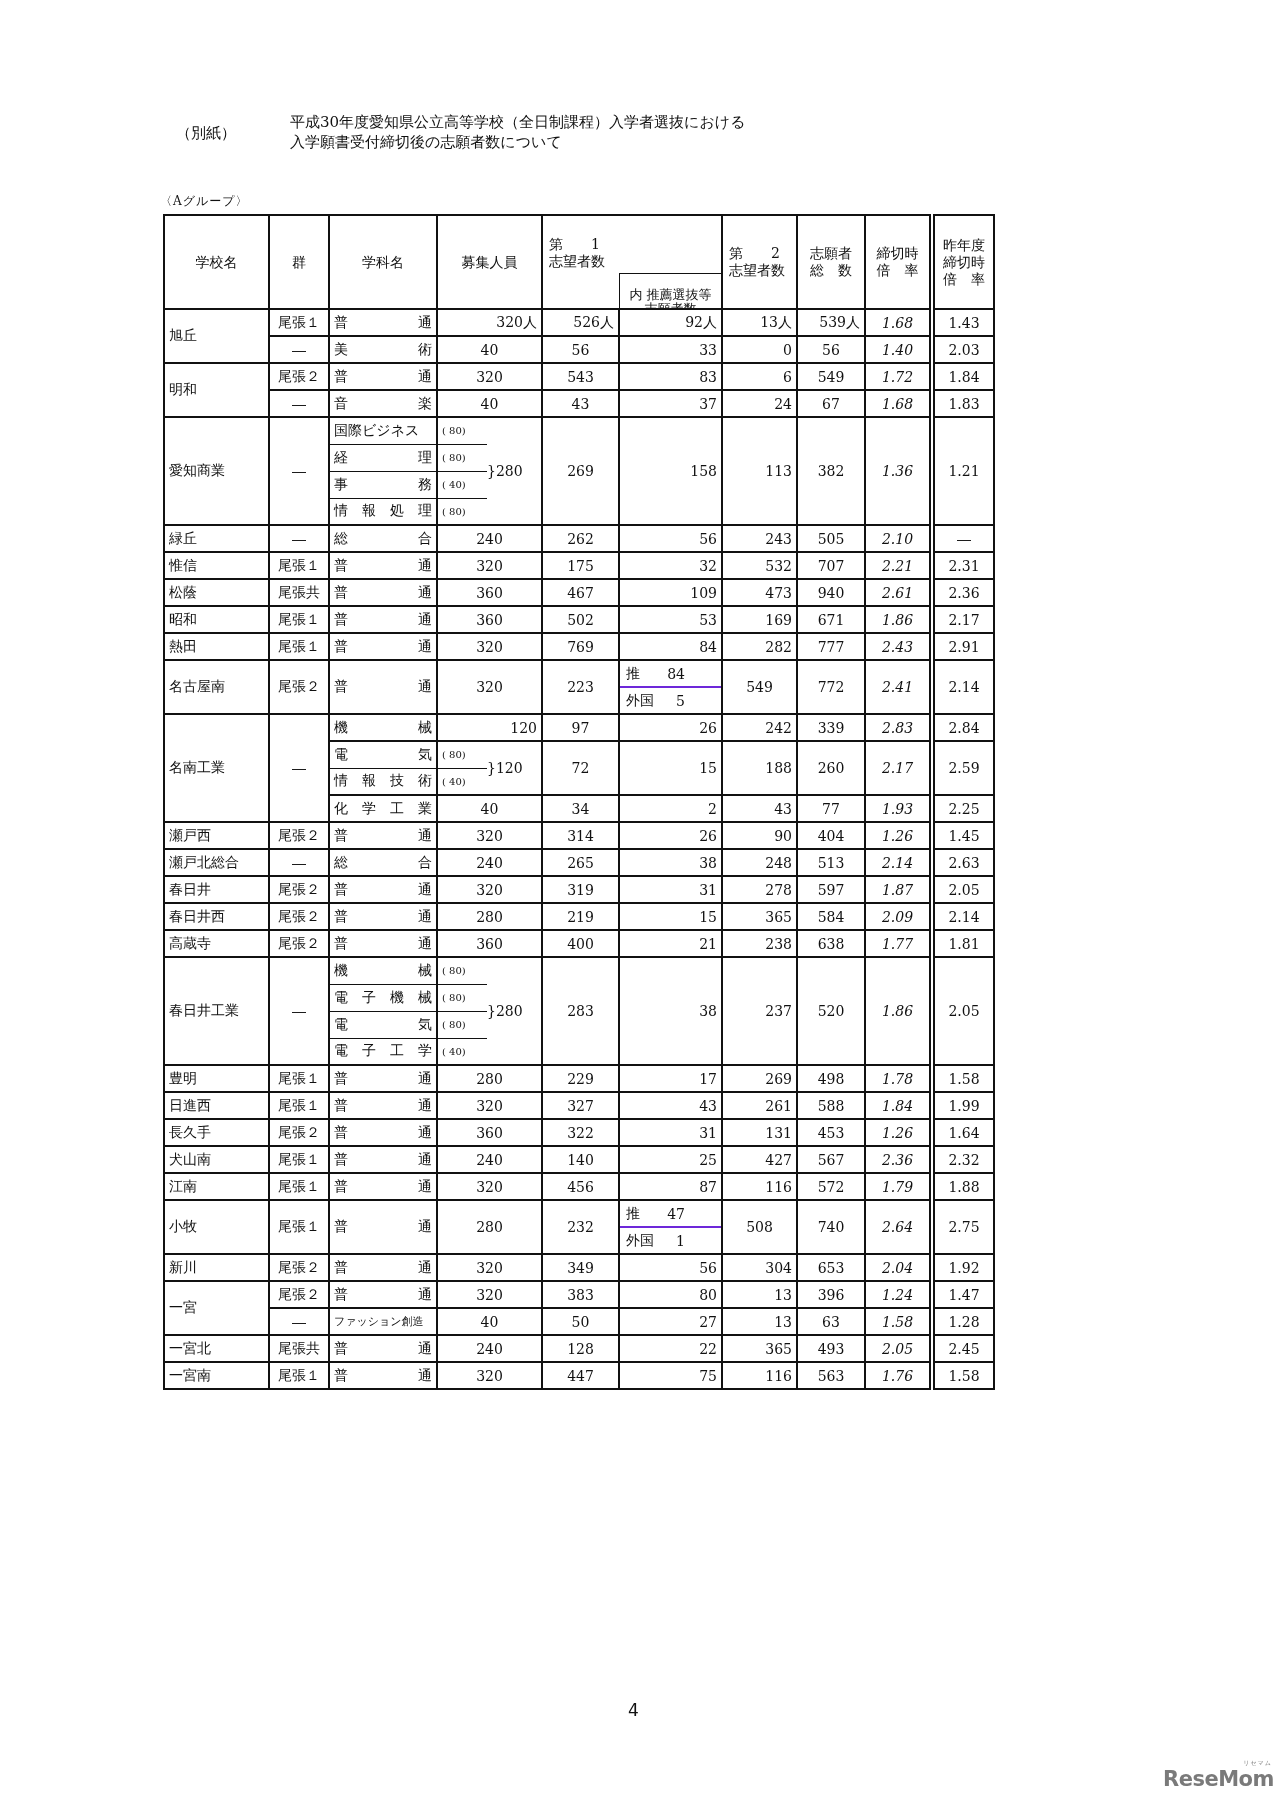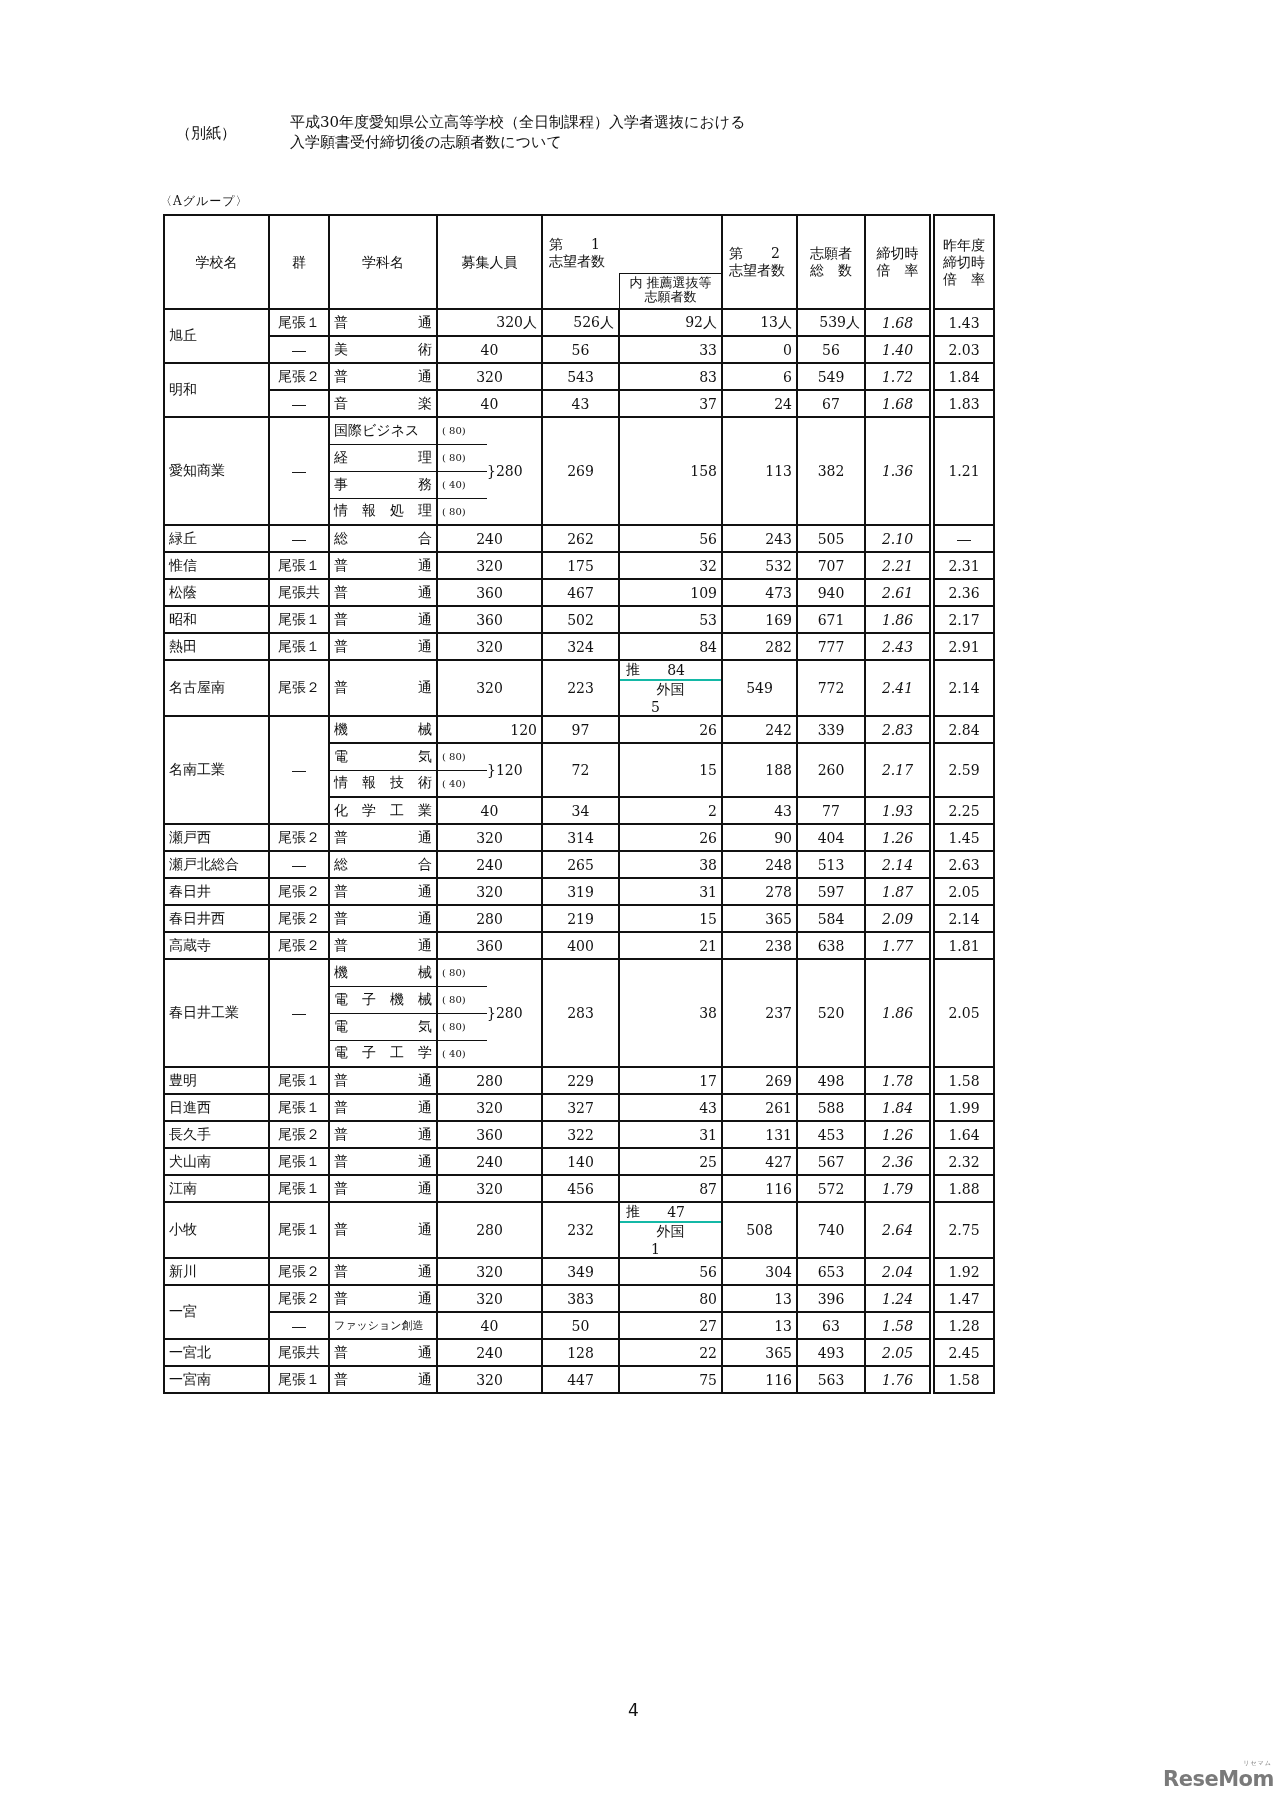--- a/index.html
+++ b/index.html
@@ -16,21 +16,21 @@
   td.dept { text-align: left; }
   td.dept .spread { display: flex; justify-content: space-between; }
   td.lastyr { border-left: 6px double #111 !important; text-align: center; }
   th.lastyr { border-left: 6px double #111 !important; text-align: left; padding-left: 6px; }
   td.rate { text-align: center; font-style: italic; }
   .sub-inner { position: relative; height: 100%; }
   .inner-box { position: absolute; right: -4px; bottom: -1px; width: 112px; height: 30px; border: 1px solid #111; border-right: none; border-bottom: none; font-size: 13px; line-height: 14px; text-align: center; background:#fff; }
   .first-lbl { position: absolute; left: 6px; top: 20px; text-align: left; line-height: 17px; }
   .split { display: flex; flex-direction: column; height: 100%; }
   .split > div { flex: 1; display: flex; justify-content: space-between; align-items: center; padding: 0 6px; }
-  .split > div + div { border-top: 2px solid #14b8a6; flex-direction: column; }
+  .split > div + div { border-top: 2px solid #6d28d9; }
   td.split-td { padding: 0 !important; }
   .paren { font-size: 10px; }
   .page-num { position: absolute; left: 628px; top: 1700px; font-family: "DejaVu Sans", sans-serif; font-size: 17px; }
   .logo { position: absolute; left: 1163px; top: 1767px; font-family: "DejaVu Sans", sans-serif; font-weight: bold; font-size: 21px; color: #7a7a7a; letter-spacing: -0.5px; }
   .logo small { position: absolute; right: 2px; top: -8px; font-size: 6px; font-weight: normal; letter-spacing: 1px; }
   .brace { display:inline-block; font-size: 14px; }
 </style>
 </head>
 <body>
 
@@ -61,21 +61,21 @@
       <th>群</th>
       <th>学科名</th>
       <th colspan="2">募集人員</th>
       <th colspan="2" style="padding:0;">
         <div class="sub-inner" style="height:92px;">
           <div class="first-lbl">
             <div>第　　1</div>
             <div>志望者数</div>
           </div>
           <div class="inner-box" style="right:0;bottom:0;width:101px;height:34px;">
-            <div style="padding-top:2px;">内 推薦選抜等</div>
+            <div style="padding-top:2px;margin-top:12px;">内 推薦選抜等</div>
             <div>志願者数</div>
           </div>
         </div>
       </th>
       <th style="text-align:left;padding-left:6px;">
         <div>第　　2</div>
         <div>志望者数</div>
       </th>
       <th>
         <div>志願者</div>
@@ -269,21 +269,21 @@
     <tr>
       <td class="school">熱田</td>
       <td class="ctr">尾張１</td>
       <td class="dept">
           <div class="spread">
             <span>普</span>
             <span>通</span>
           </div>
         </td>
       <td colspan="2" class="ctr">320</td>
-      <td class="ctr">324</td>
+      <td class="ctr">769</td>
       <td class="num">84</td>
       <td class="num">282</td>
       <td class="ctr">777</td>
       <td class="rate">2.43</td>
       <td class="lastyr">2.91</td>
     </tr>
 
     <tr style="height:54px;">
       <td class="school">名古屋南</td>
       <td class="ctr">尾張２</td>

